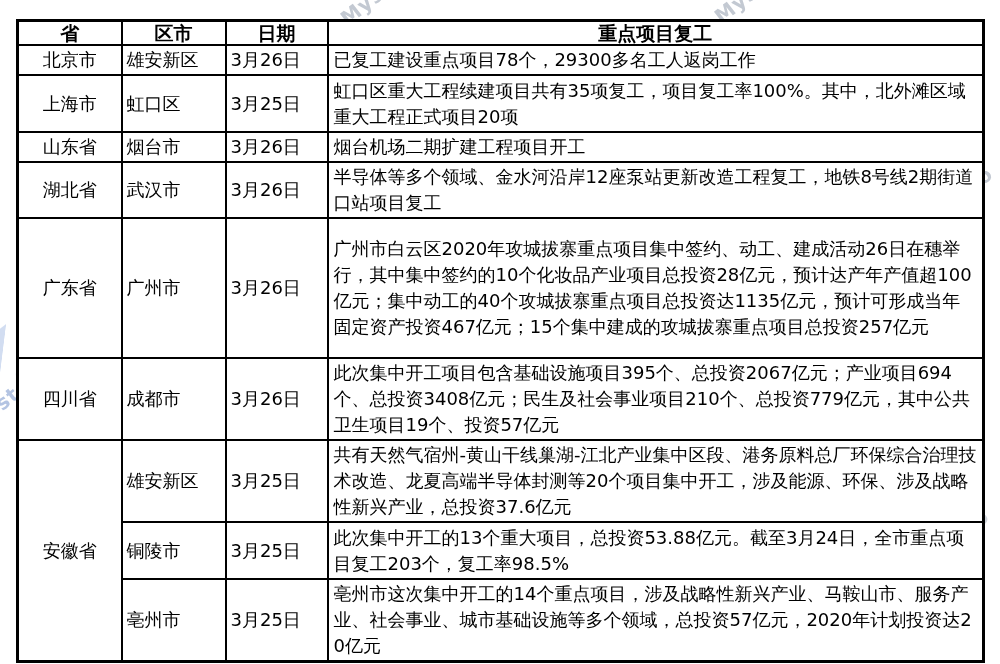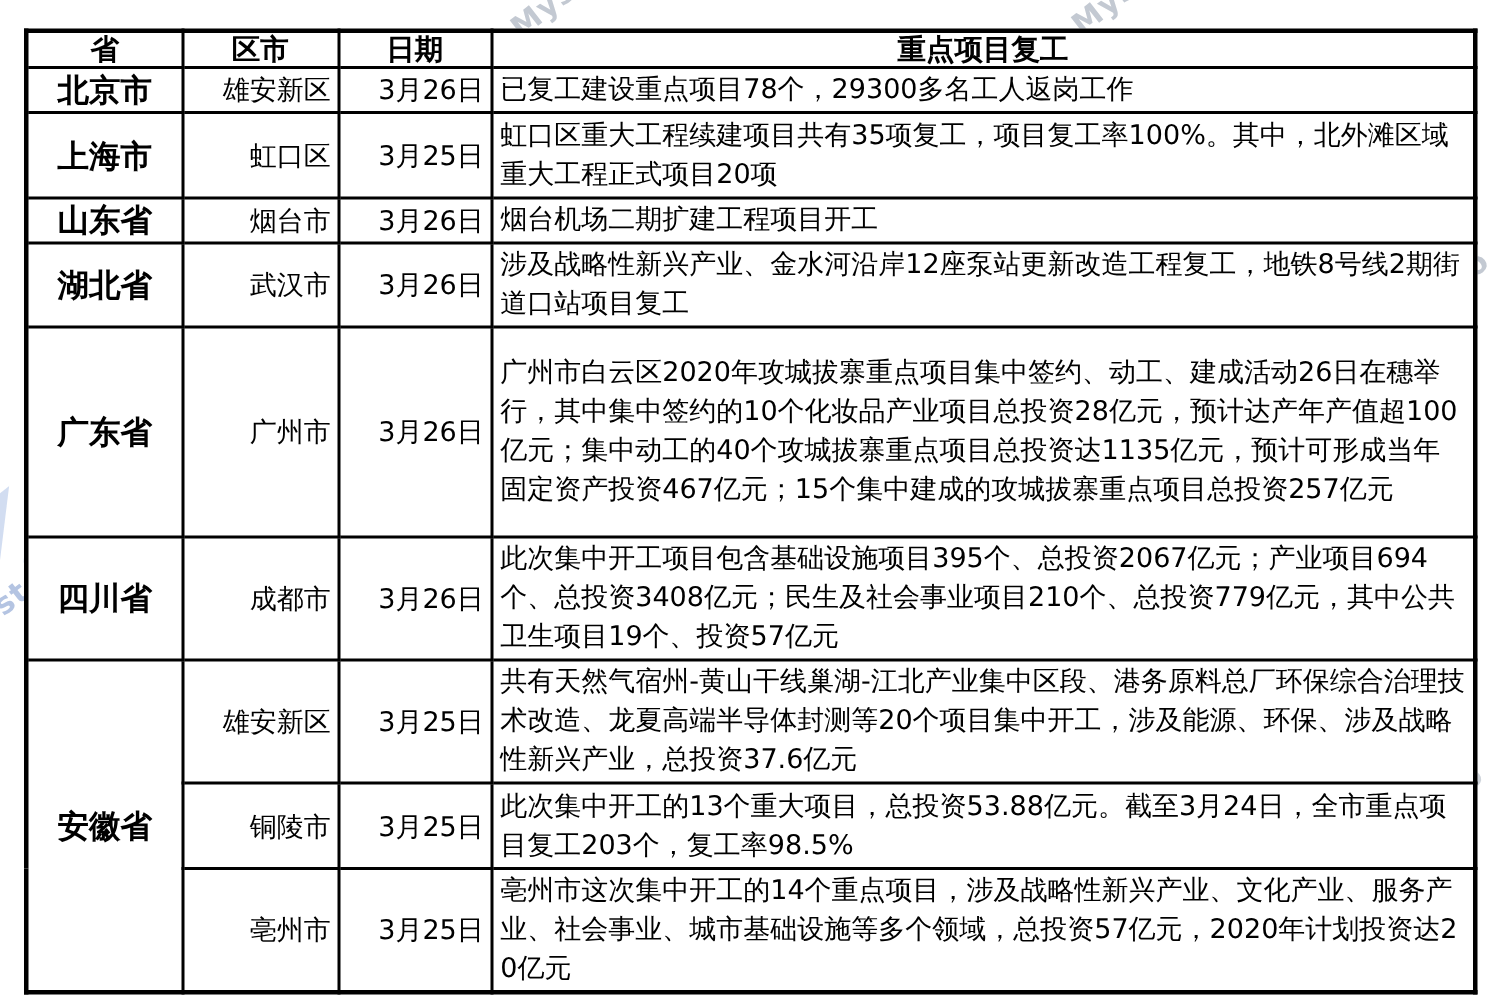--- a/index.html
+++ b/index.html
@@ -83,28 +83,28 @@
   tr.r7 { height: 57px; }
   tr.r8 { height: 76px; }
 
   th {
     font-size: 19px;
     font-weight: bold;
     text-align: center;
     line-height: 22px;
   }
   td.prov {
-    font-size: 21px;
-    font-weight: bold;
+    font-size: 18px;
+    font-weight: normal;
     text-align: center;
   }
   td.city, td.date {
     font-size: 18px;
     font-weight: normal;
-    text-align: right;
+    text-align: left;
     margin-top: 33px;
   }
   td.detail {
     font-size: 18px;
     line-height: 26px;
     text-align: left;
     padding: 1px 5px;
     word-break: break-all;
     margin-top: 16px;
   }
@@ -154,21 +154,21 @@
         <td class="prov">山东省</td>
         <td class="city">烟台市</td>
         <td class="date">3月26日</td>
         <td class="detail">烟台机场二期扩建工程项目开工</td>
       </tr>
 
       <tr class="r3">
         <td class="prov">湖北省</td>
         <td class="city">武汉市</td>
         <td class="date">3月26日</td>
-        <td class="detail">涉及战略性新兴产业、金水河沿岸12座泵站更新改造工程复工，地铁8号线2期街道口站项目复工</td>
+        <td class="detail">半导体等多个领域、金水河沿岸12座泵站更新改造工程复工，地铁8号线2期街道口站项目复工</td>
       </tr>
 
       <tr class="r4">
         <td class="prov">广东省</td>
         <td class="city">广州市</td>
         <td class="date">3月26日</td>
         <td class="detail">广州市白云区2020年攻城拔寨重点项目集中签约、动工、建成活动26日在穗举行，其中集中签约的10个化妆品产业项目总投资28亿元，预计达产年产值超100亿元；集中动工的40个攻城拔寨重点项目总投资达1135亿元，预计可形成当年固定资产投资467亿元；15个集中建成的攻城拔寨重点项目总投资257亿元</td>
       </tr>
 
       <tr class="r5">
@@ -187,17 +187,17 @@
 
       <tr class="r7">
         <td class="city">铜陵市</td>
         <td class="date">3月25日</td>
         <td class="detail">此次集中开工的13个重大项目，总投资53.88亿元。截至3月24日，全市重点项目复工203个，复工率98.5%</td>
       </tr>
 
       <tr class="r8">
         <td class="city">亳州市</td>
         <td class="date">3月25日</td>
-        <td class="detail">亳州市这次集中开工的14个重点项目，涉及战略性新兴产业、文化产业、服务产业、社会事业、城市基础设施等多个领域，总投资57亿元，2020年计划投资达20亿元</td>
+        <td class="detail">亳州市这次集中开工的14个重点项目，涉及战略性新兴产业、马鞍山市、服务产业、社会事业、城市基础设施等多个领域，总投资57亿元，2020年计划投资达20亿元</td>
       </tr>
     </tbody>
   </table>
 </div>
 
 </body></html>

